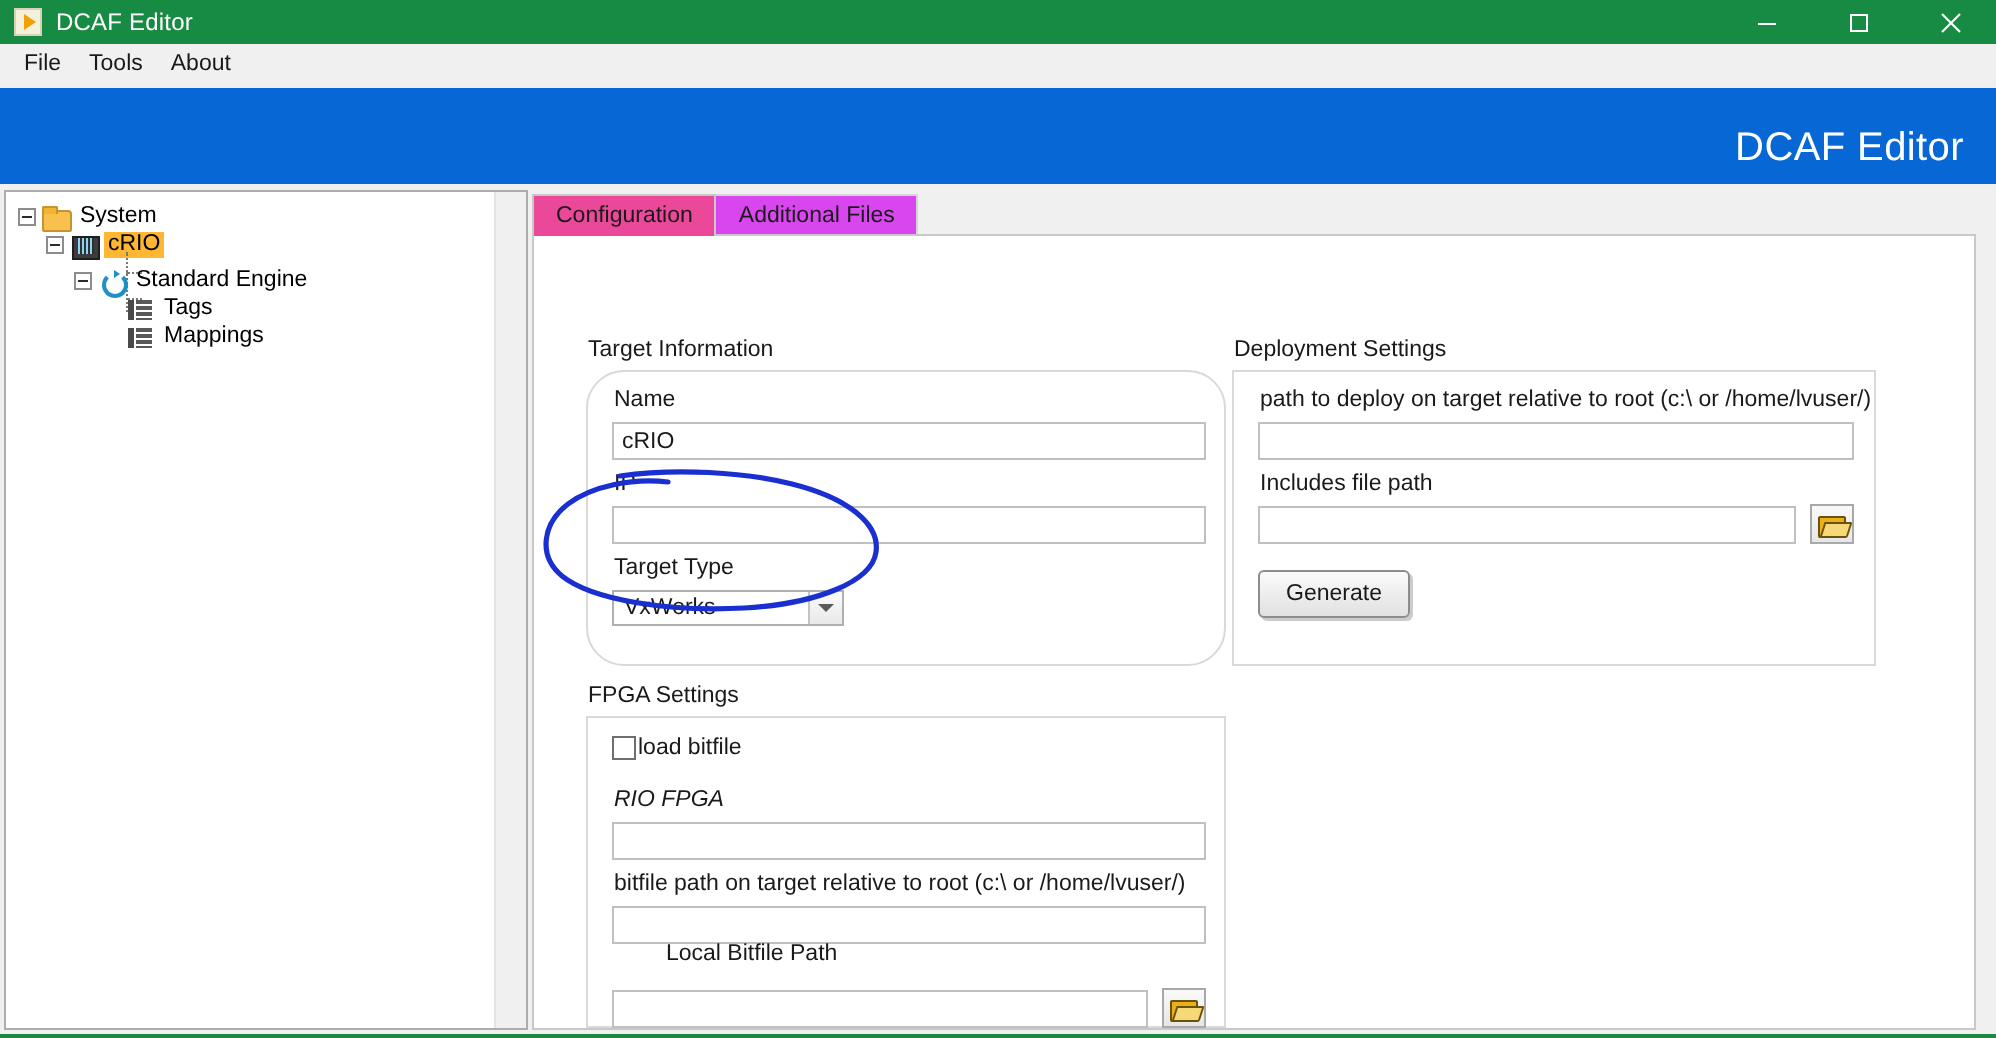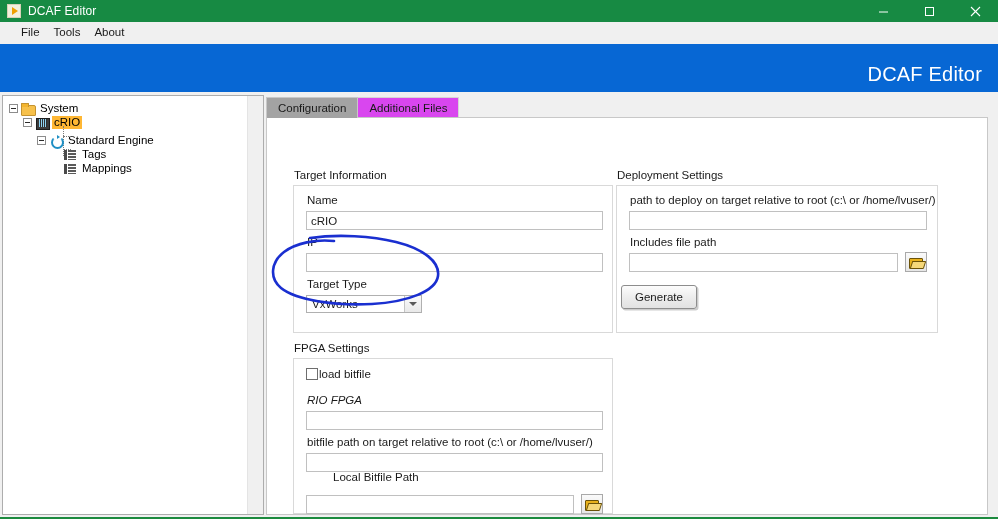--- a/index.html
+++ b/index.html
@@ -59,21 +59,21 @@
     line-height: 1;
   }
   .win-btn svg { display: block; }
 
   
   .menubar {
     position: absolute; left: 0; top: 22px;
     width: 998px; height: 20px;
     background: #f0f0f0;
     display: flex; align-items: center;
-    padding-left: 14px;
+    padding-left: 5px;
   }
   .menu-item {
     font-size: 11.5px;
     color: #1a1a1a;
     padding: 2px 7px;
     line-height: 14px;
   }
 
   
   .banner {
@@ -235,21 +235,21 @@
     padding: 0 11px;
     display: flex; align-items: center;
     font-size: 11.5px;
     color: #1a1a1a;
     background: #d946ef;
     border: 1px solid #d6d6d6;
     border-bottom: none;
     margin-right: -1px;
   }
   .tab.active {
-    background: #a3a3a3;
+    background: #ec4899;
     border-color: #c8c8c8;
     z-index: 2;
   }
   .tab-body {
     position: absolute; left: 0; top: 20px;
     width: 722px; height: 398px;
     background: #ffffff;
     border: 1px solid #c8c8c8;
   }
 
@@ -452,21 +452,21 @@
       <div class="tab active">
         <span>Configuration</span>
       </div>
       <div class="tab">
         <span>Additional Files</span>
       </div>
     </div>
 
     <div class="tab-body">
 
-      <div class="group" style="left:26px; top:67px; width:320px; height:148px;">
+      <div class="group" style="left:26px; top:67px; width:320px; height:148px;border-radius:19px;">
         <div class="group-title">Target Information</div>
 
         <div class="fld-label" style="left:13px; top:8px;">Name</div>
         <input class="txtbox" style="left: 12px; top: 25px; width: 297px; height: 19px;" type="text" value="cRIO">
 
         <div class="fld-label" style="left:13px; top:50px;">IP</div>
         <input class="txtbox" style="left: 12px; top: 67px; width: 297px; height: 19px;" type="text" value="">
 
         <div class="fld-label" style="left:13px; top:92px;">Target Type</div>
         <div class="combo" style="left:12px; top:109px; width:116px; height:18px;">
@@ -482,21 +482,21 @@
 
         <div class="fld-label" style="left:13px; top:8px;">path to deploy on target relative to root (c:\ or /home/lvuser/)</div>
         <input class="txtbox" style="left: 12px; top: 25px; width: 298px; height: 19px;" type="text" value="">
 
         <div class="fld-label" style="left:13px; top:50px;">Includes file path</div>
         <input class="txtbox" style="left: 12px; top: 67px; width: 269px; height: 19px;" type="text" value="">
         <div class="browse-btn" style="left:288px; top:66px;">
           <span class="folder-glyph"></span>
         </div>
 
-        <div class="btn3d" style="left:4px; top:99px; width:76px; height:24px;">
+        <div class="btn3d" style="left:12px; top:99px; width:76px; height:24px;">
           <span>Generate</span>
         </div>
       </div>
 
       <div class="group" style="left:26px; top:240px; width:320px; height:156px;">
         <div class="group-title">FPGA Settings</div>
 
         <div class="checkrow" style="left:12px; top:9px;">
           <span class="chk"></span>
           <span>load bitfile</span>

